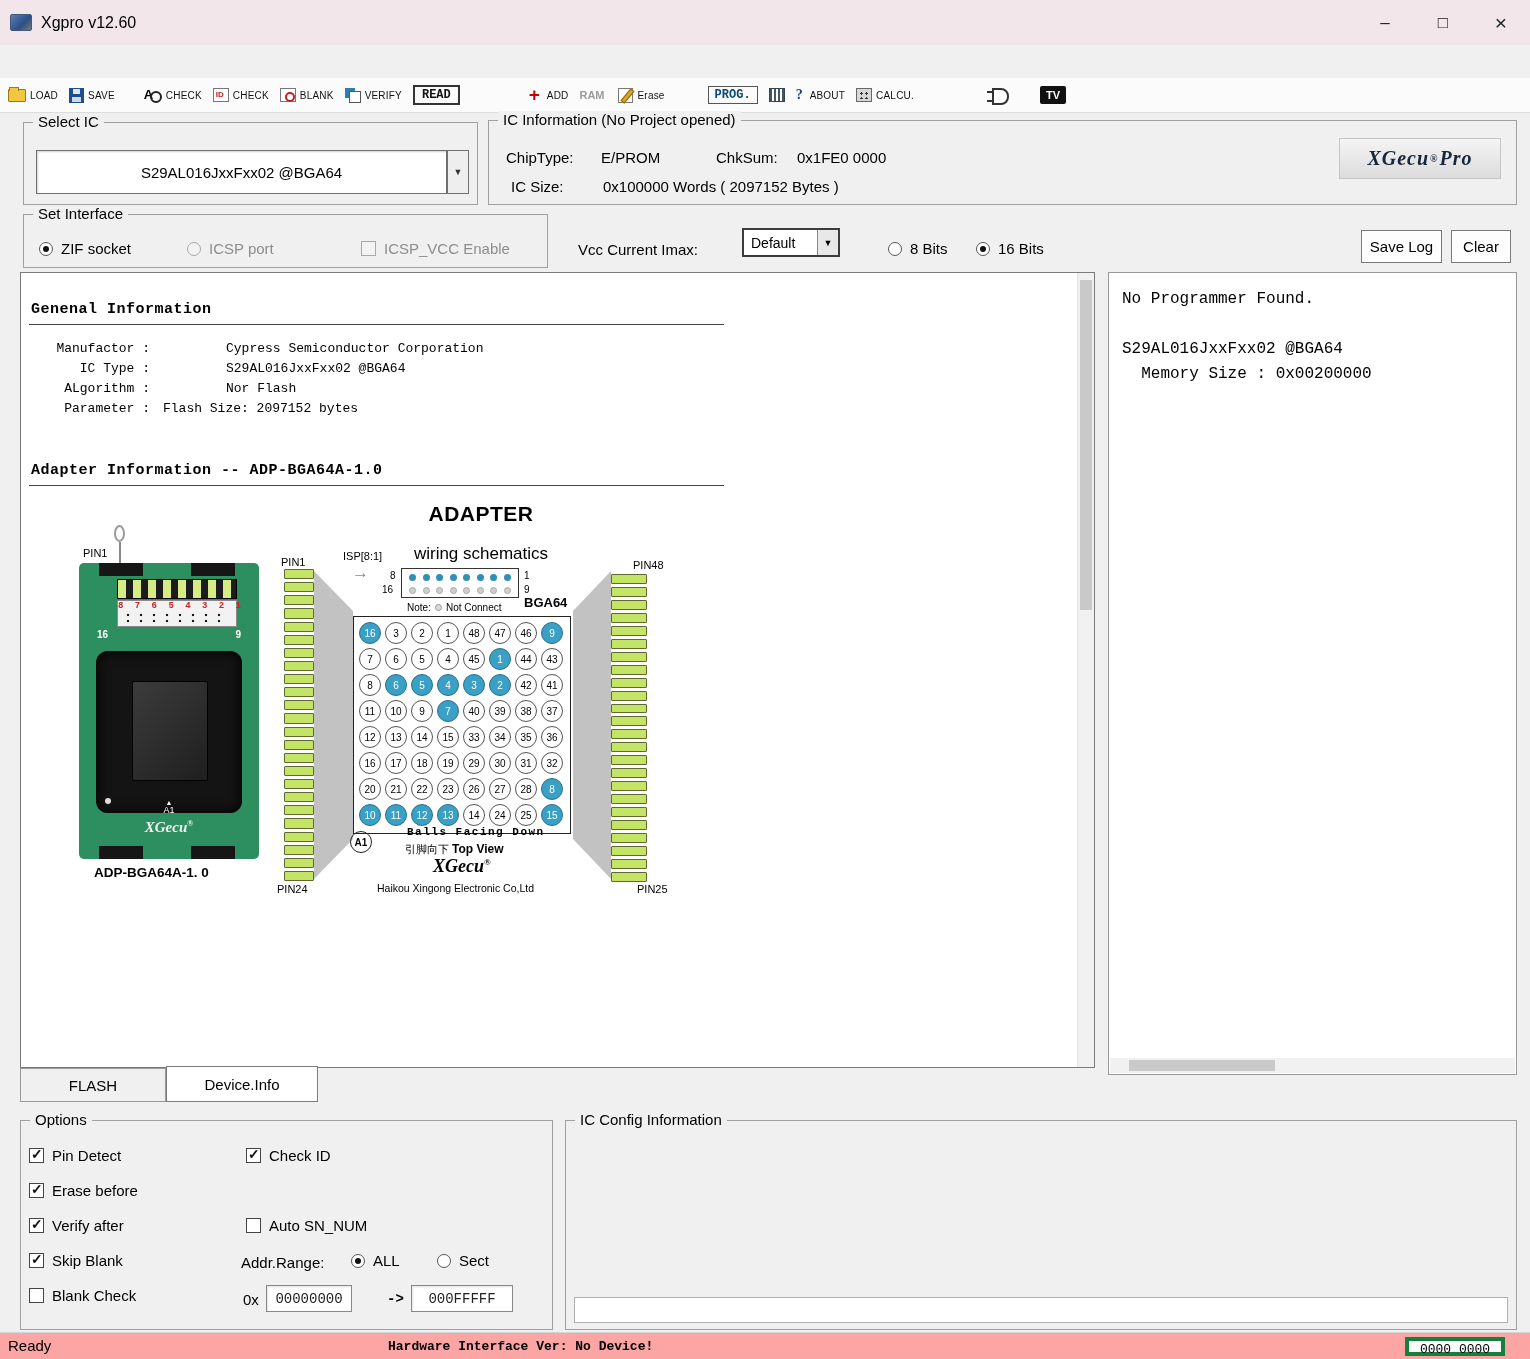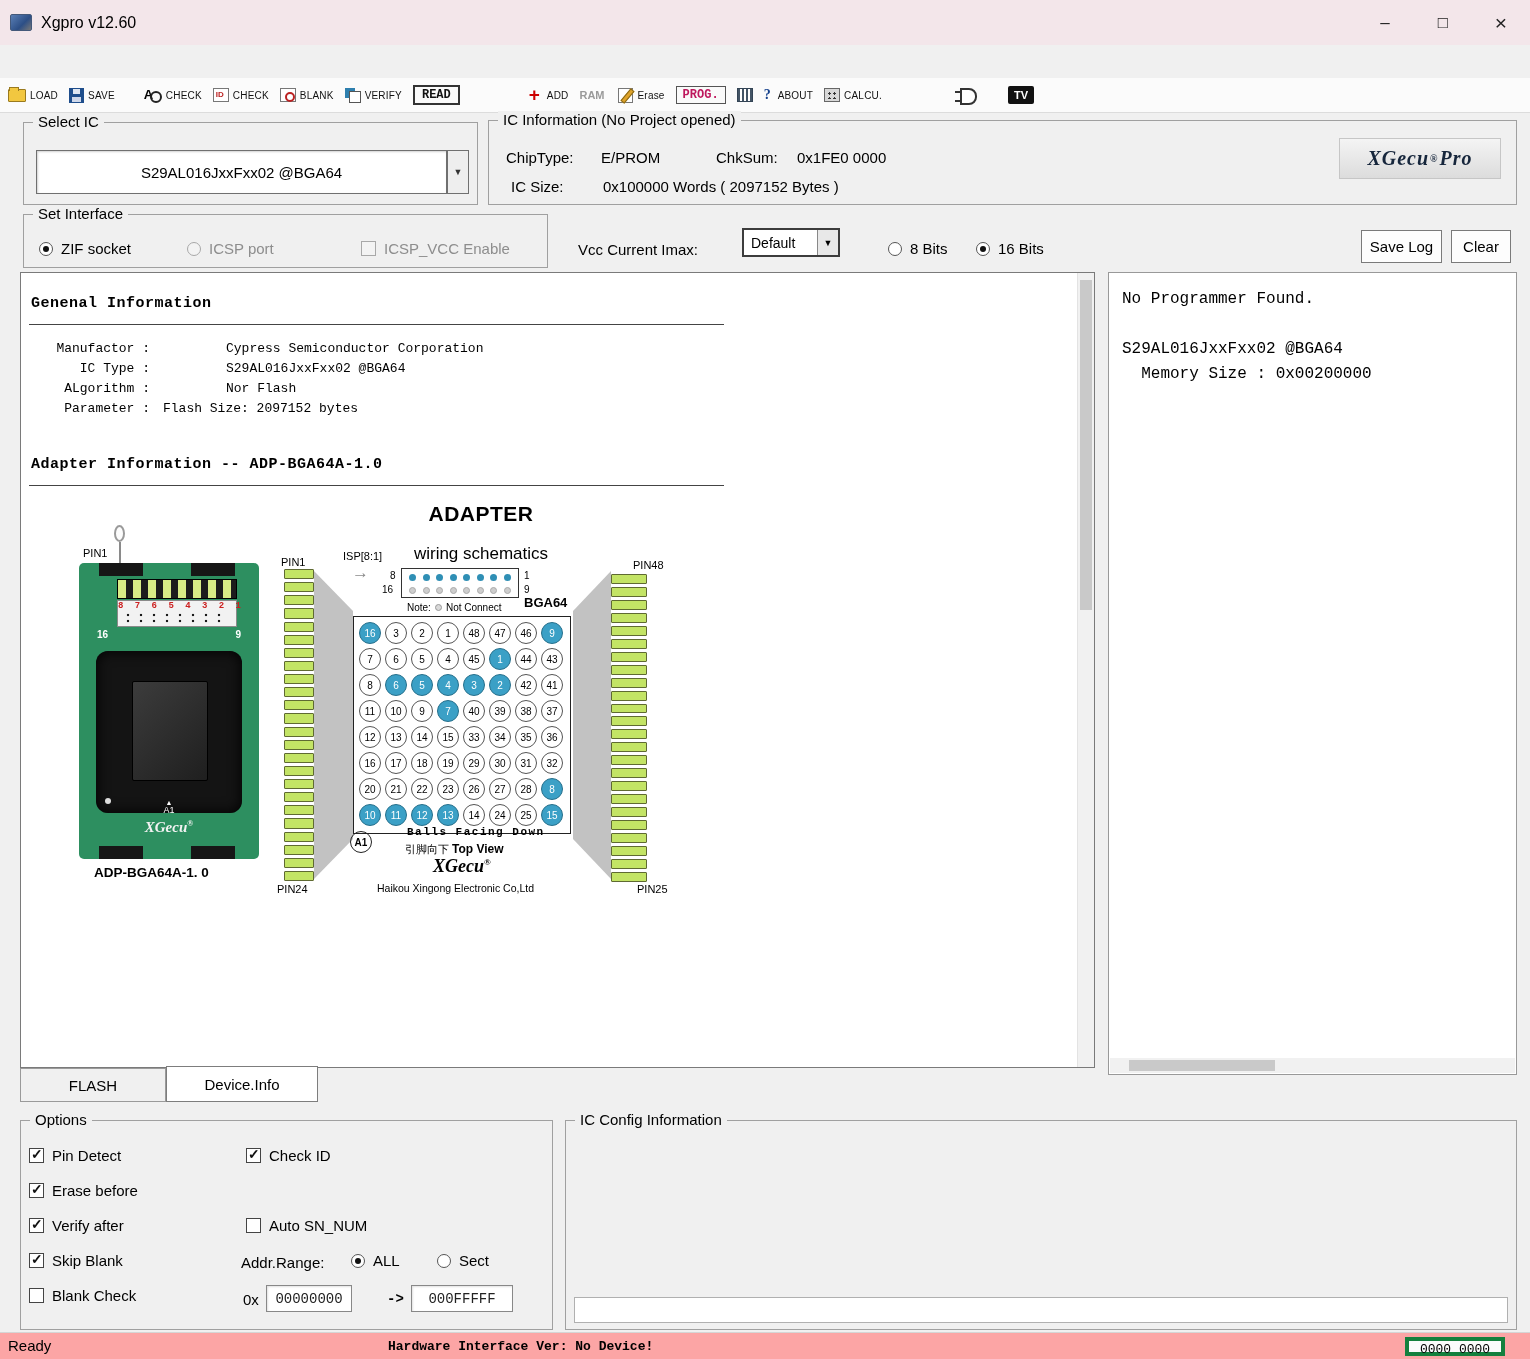--- a/index.html
+++ b/index.html
@@ -21,21 +21,21 @@
 
   
   #toolbar { position:absolute; left:0; top:78px; width:100%; height:35px; background:#fbfbfb; border-bottom:1px solid #dcdcdc; display:flex; align-items:center; padding-left:8px; }
   .tb-item { display:flex; align-items:center; gap:4px; margin-right:11px; }
   .tb-lbl { font-size:10px; color:#111; letter-spacing:.2px; }
   [data-name="auto-button"]{ margin-left:18px; }
   [data-name="add-button"]{ margin-left:58px; }
   [data-name="logic-gate-button"]{ margin-left:62px; }
   [data-name="tv-button"]{ margin-left:18px; }
   .tb-boxed { border:2px solid #333; background:#fafafa; color:#111; font:bold 12px "Liberation Mono",monospace; padding:1px 7px; }
-  .tb-boxed-red { border:1.5px solid #555; background:#fafafa; color:#be185d; font:bold 12px "Liberation Mono",monospace; padding:1px 6px; }
+  .tb-boxed-red { border:1.5px solid #555; background:#fafafa; color:#0c4a6e; font:bold 12px "Liberation Mono",monospace; padding:1px 6px;margin-left:32px; }
   .tb-tv { background:#111; color:#fff; font-weight:bold; font-size:11px; padding:3px 6px; border-radius:2px; }
   .tbi { position:relative; display:inline-block; }
   .ic-folder { width:18px; height:13px; background:#f2c740; border:1px solid #9a7a1e; border-radius:1px; }
   .ic-folder::before { content:""; position:absolute; left:0; top:-3px; width:8px; height:3px; background:#f2c740; border:1px solid #9a7a1e; border-bottom:none; }
   .ic-disk { width:15px; height:15px; background:#1f4e8c; }
   .ic-disk::before { content:""; position:absolute; left:4px; top:1px; width:7px; height:5px; background:#dfe7f2; }
   .ic-disk::after { content:""; position:absolute; left:3px; bottom:1px; width:9px; height:5px; background:#cfd8ea; }
   .ic-auto { width:18px; height:16px; }
   .ic-auto::before { content:"A"; position:absolute; left:0; top:0; font:bold 13px "Liberation Sans",sans-serif; }
   .ic-auto::after { content:""; position:absolute; right:0; bottom:0; width:8px; height:8px; border:2px solid #222; border-radius:50%; }
@@ -89,21 +89,21 @@
   .plain-lbl { position:absolute; font-size:15px; white-space:nowrap; }
   .vcc-combo { position:absolute; left:742px; top:228px; width:98px; height:29px; background:#fff; border:2px solid #3c3c3c; display:flex; align-items:center; }
   .vcc-combo .val { flex:1; padding-left:7px; font-size:14px; }
   .vcc-combo .arr { width:21px; height:100%; border-left:1px solid #888; background:#e8e8e8; display:flex; align-items:center; justify-content:center; font-size:9px; }
   .push-btn { position:absolute; height:33px; background:#fdfdfd; border:1px solid #7a7a7a; display:flex; align-items:center; justify-content:center; font-size:15px; }
 
   
   #main-panel { position:absolute; left:20px; top:272px; width:1075px; height:796px; background:#fff; border:1px solid #7a7a7a; }
   .vscroll { position:absolute; right:0; top:0; width:17px; height:100%; background:#f1f1f1; border-left:1px solid #e3e3e3; }
   .vthumb { position:absolute; left:2px; top:7px; width:12px; height:330px; background:#c9c9c9; }
-  .mono-h { position:absolute; font:bold 15px "Liberation Mono",monospace; letter-spacing:.5px; white-space:pre; }
+  .mono-h { position:absolute; font:bold 15px "Liberation Mono",monospace; letter-spacing:.5px; white-space:pre;margin-top:6px; }
   .rule { position:absolute; height:0; border-top:1px solid #444; }
   .info-rows { position:absolute; left:11px; top:68px; }
   .info-row { position:relative; height:20px; font:13px "Liberation Mono",monospace; white-space:pre; }
   .info-label { display:inline-block; width:118px; text-align:right; }
   .info-value { position:absolute; left:194px; top:0; }
   .info-row:nth-child(4) .info-value { left:131px; }
 
   
   .adp-heading { position:absolute; left:320px; top:229px; width:280px; text-align:center; }
   .adp-heading .h1 { font-size:21px; font-weight:bold; letter-spacing:.5px; }

